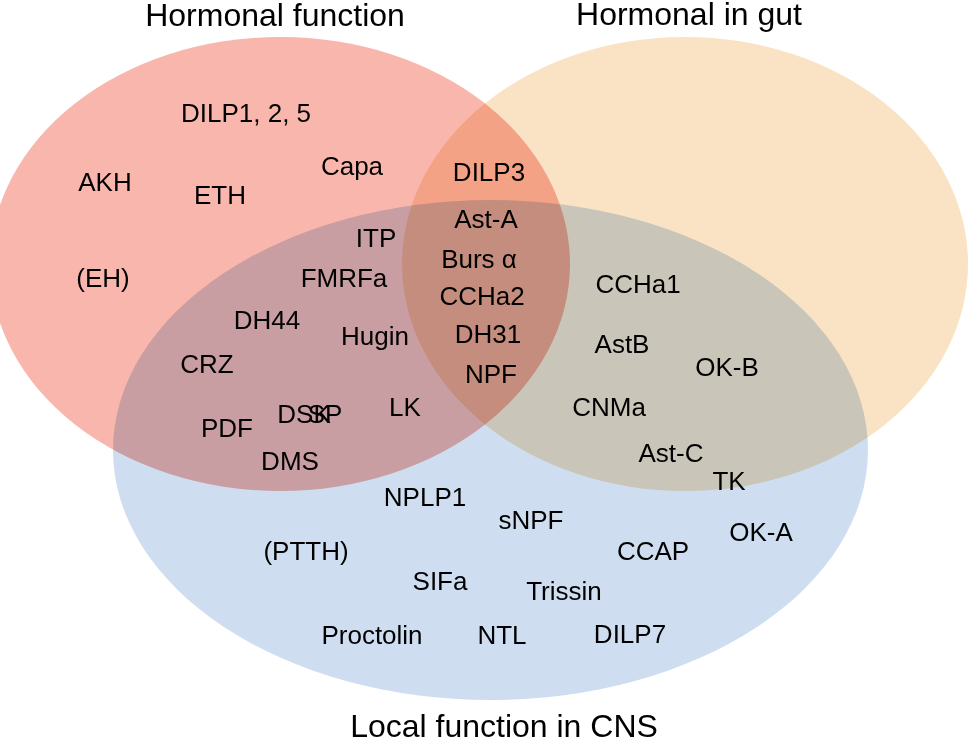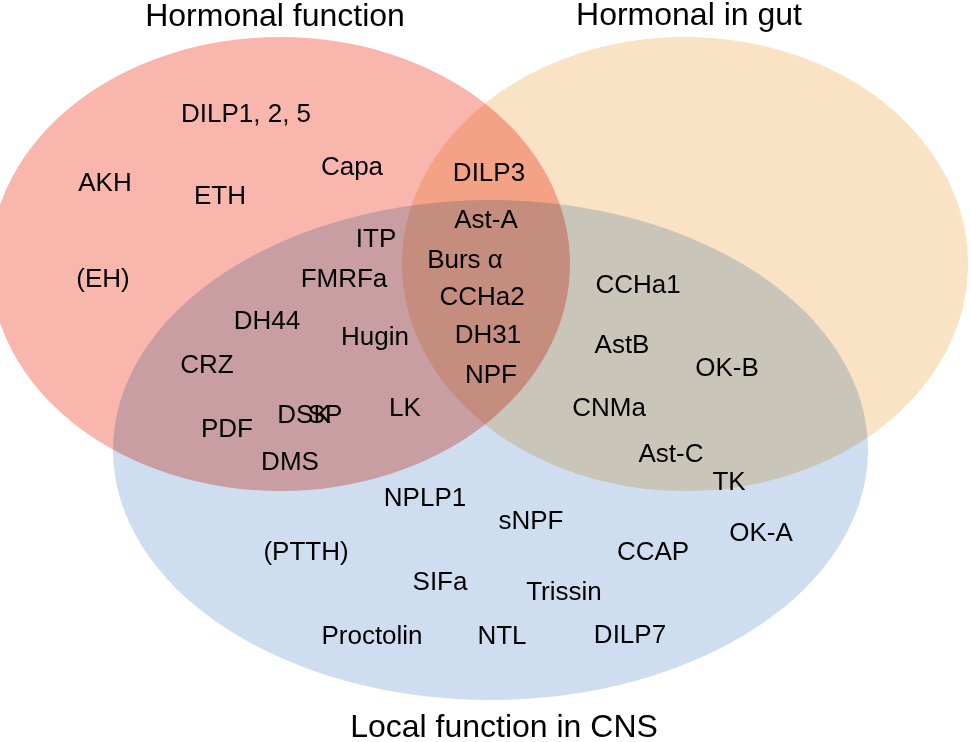--- a/index.html
+++ b/index.html
@@ -61,21 +61,21 @@
     <div class="set-title" style="left: 689px; top: 14px;">Hormonal in gut</div>
     <div class="set-title" style="left: 504px; top: 726px;">Local function in CNS</div>
     <div id="items-container">
         <span class="item-label" style="left: 246px; top: 113px;">DILP1, 2, 5</span>
         <span class="item-label" style="left: 105px; top: 182px;">AKH</span>
         <span class="item-label" style="left: 220px; top: 195px;">ETH</span>
         <span class="item-label" style="left: 352px; top: 166px;">Capa</span>
         <span class="item-label" style="left: 103px; top: 278px;">(EH)</span>
         <span class="item-label" style="left: 489px; top: 172px;">DILP3</span>
         <span class="item-label" style="left: 486px; top: 219px;">Ast-A</span>
-        <span class="item-label" style="left: 465px; top: 259px;">Burs α</span>
+        <span class="item-label" style="left: 479px; top: 259px;">Burs α</span>
         <span class="item-label" style="left: 482px; top: 296px;">CCHa2</span>
         <span class="item-label" style="left: 488px; top: 334px;">DH31</span>
         <span class="item-label" style="left: 491px; top: 374px;">NPF</span>
         <span class="item-label" style="left: 376px; top: 238px;">ITP</span>
         <span class="item-label" style="left: 344px; top: 278px;">FMRFa</span>
         <span class="item-label" style="left: 267px; top: 320px;">DH44</span>
         <span class="item-label" style="left: 375px; top: 336px;">Hugin</span>
         <span class="item-label" style="left: 207px; top: 364px;">CRZ</span>
         <span class="item-label" style="left: 304px; top: 372px; margin-top: 42px;">DSK</span>
         <span class="item-label" style="left: 325px; top: 414px;">SP</span>

